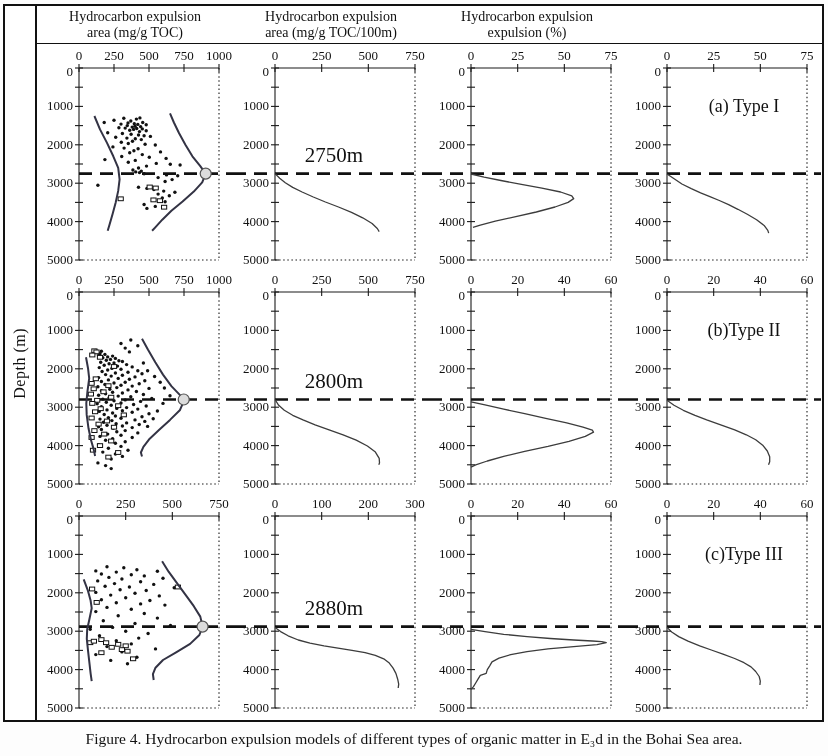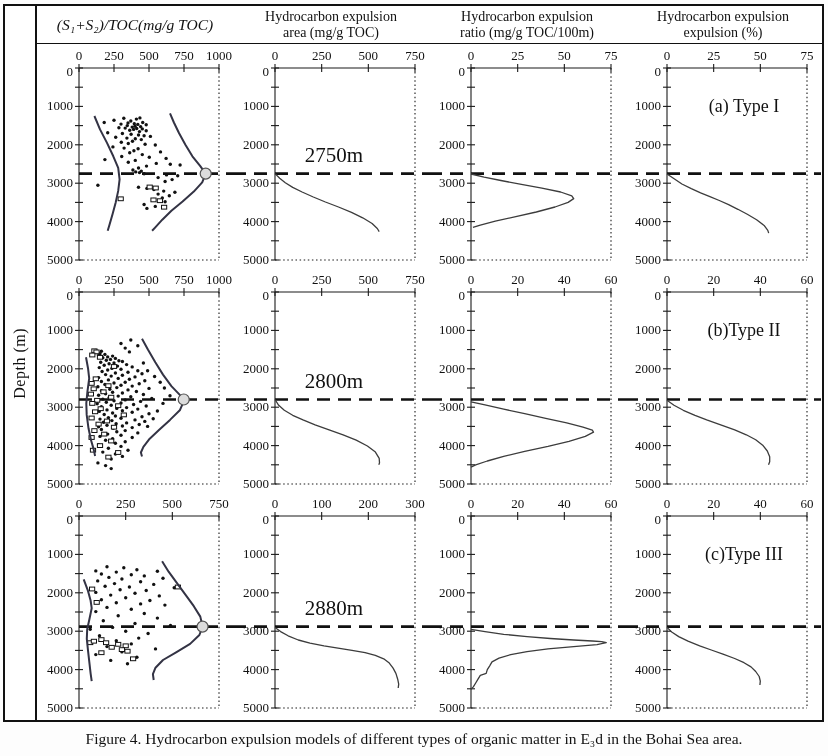--- a/index.html
+++ b/index.html
@@ -19,30 +19,27 @@
 </head>
 <body>
 
 <div class="page">
   <div class="figure-frame">
     <div class="depth-strip">
       <span class="depth-label">Depth (m)</span>
     </div>
     <div class="main-area">
       <div class="header-row">
-        <div class="header-cell first">
-          <div>(S₁+S₂)/TOC(mg/g TOC)</div>
-        </div>
         <div class="header-cell">
           <div>Hydrocarbon expulsion</div>
           <div>area (mg/g TOC)</div>
         </div>
         <div class="header-cell">
           <div>Hydrocarbon expulsion</div>
-          <div>ratio (mg/g TOC/100m)</div>
+          <div>area (mg/g TOC/100m)</div>
         </div>
         <div class="header-cell">
           <div>Hydrocarbon expulsion</div>
           <div>expulsion (%)</div>
         </div>
       </div>
       <div class="plots-grid" id="plots-grid">
           <svg width="196" height="224" viewBox="0 0 196 224">
             <g stroke="#1a1a1a" stroke-width="1.1" fill="none">
               <line x1="42" y1="24" x2="182" y2="24"></line>

